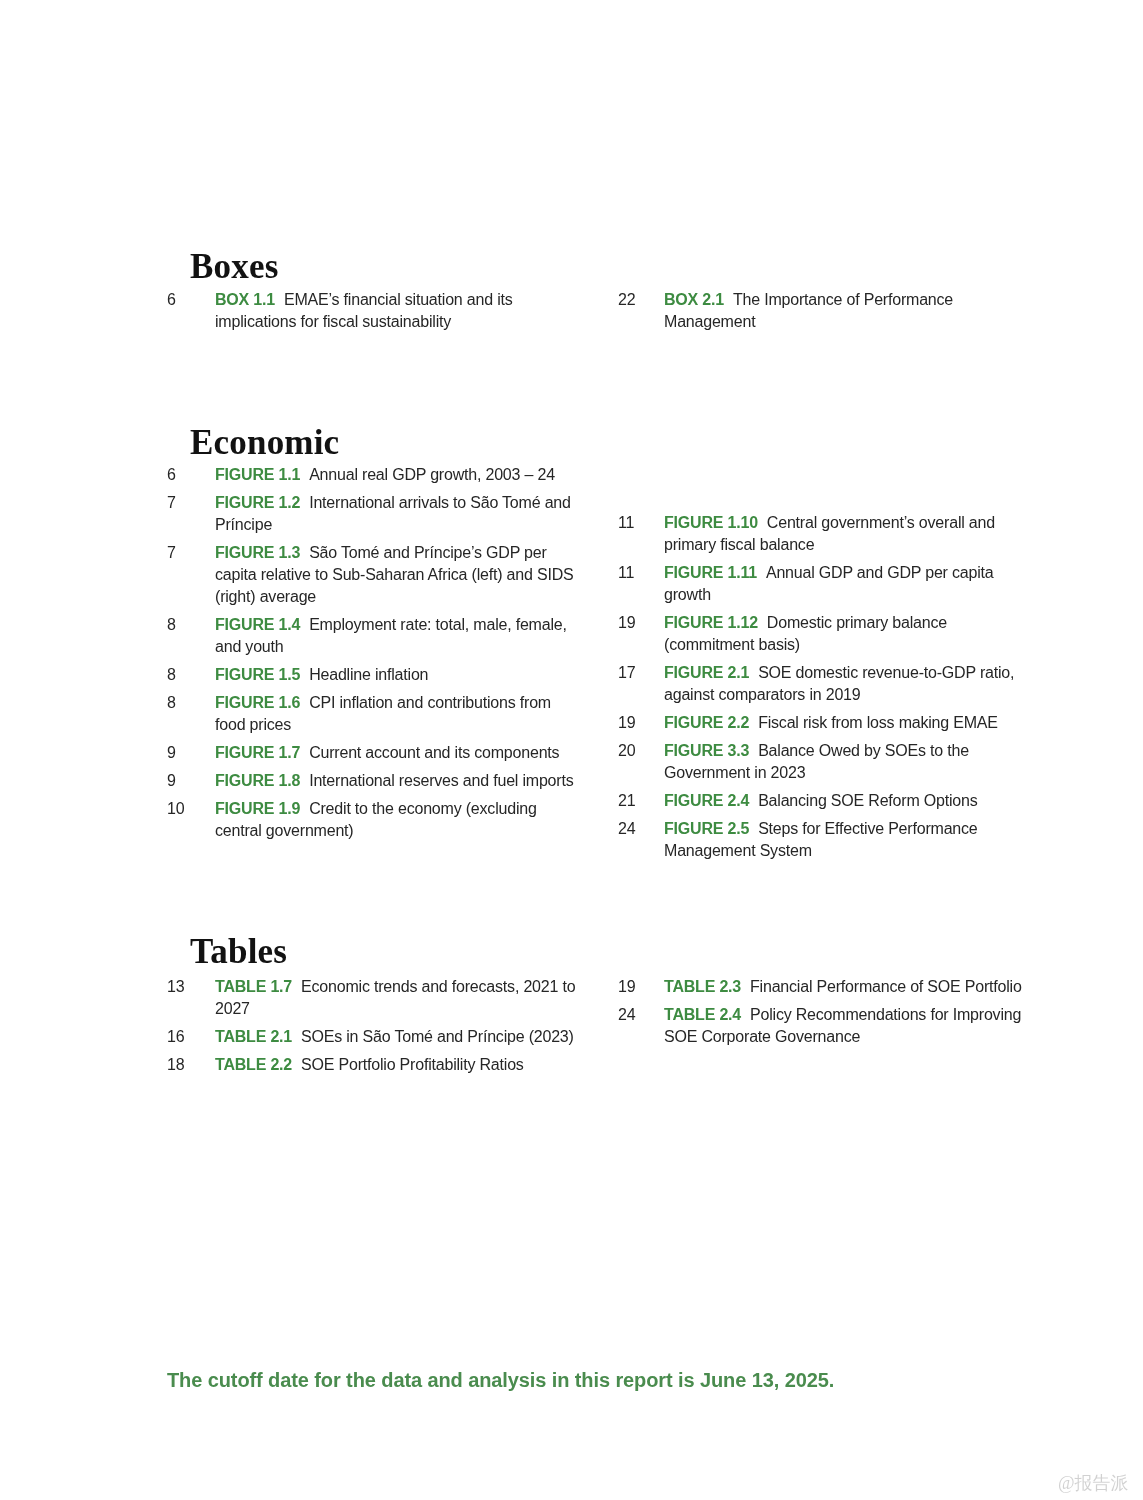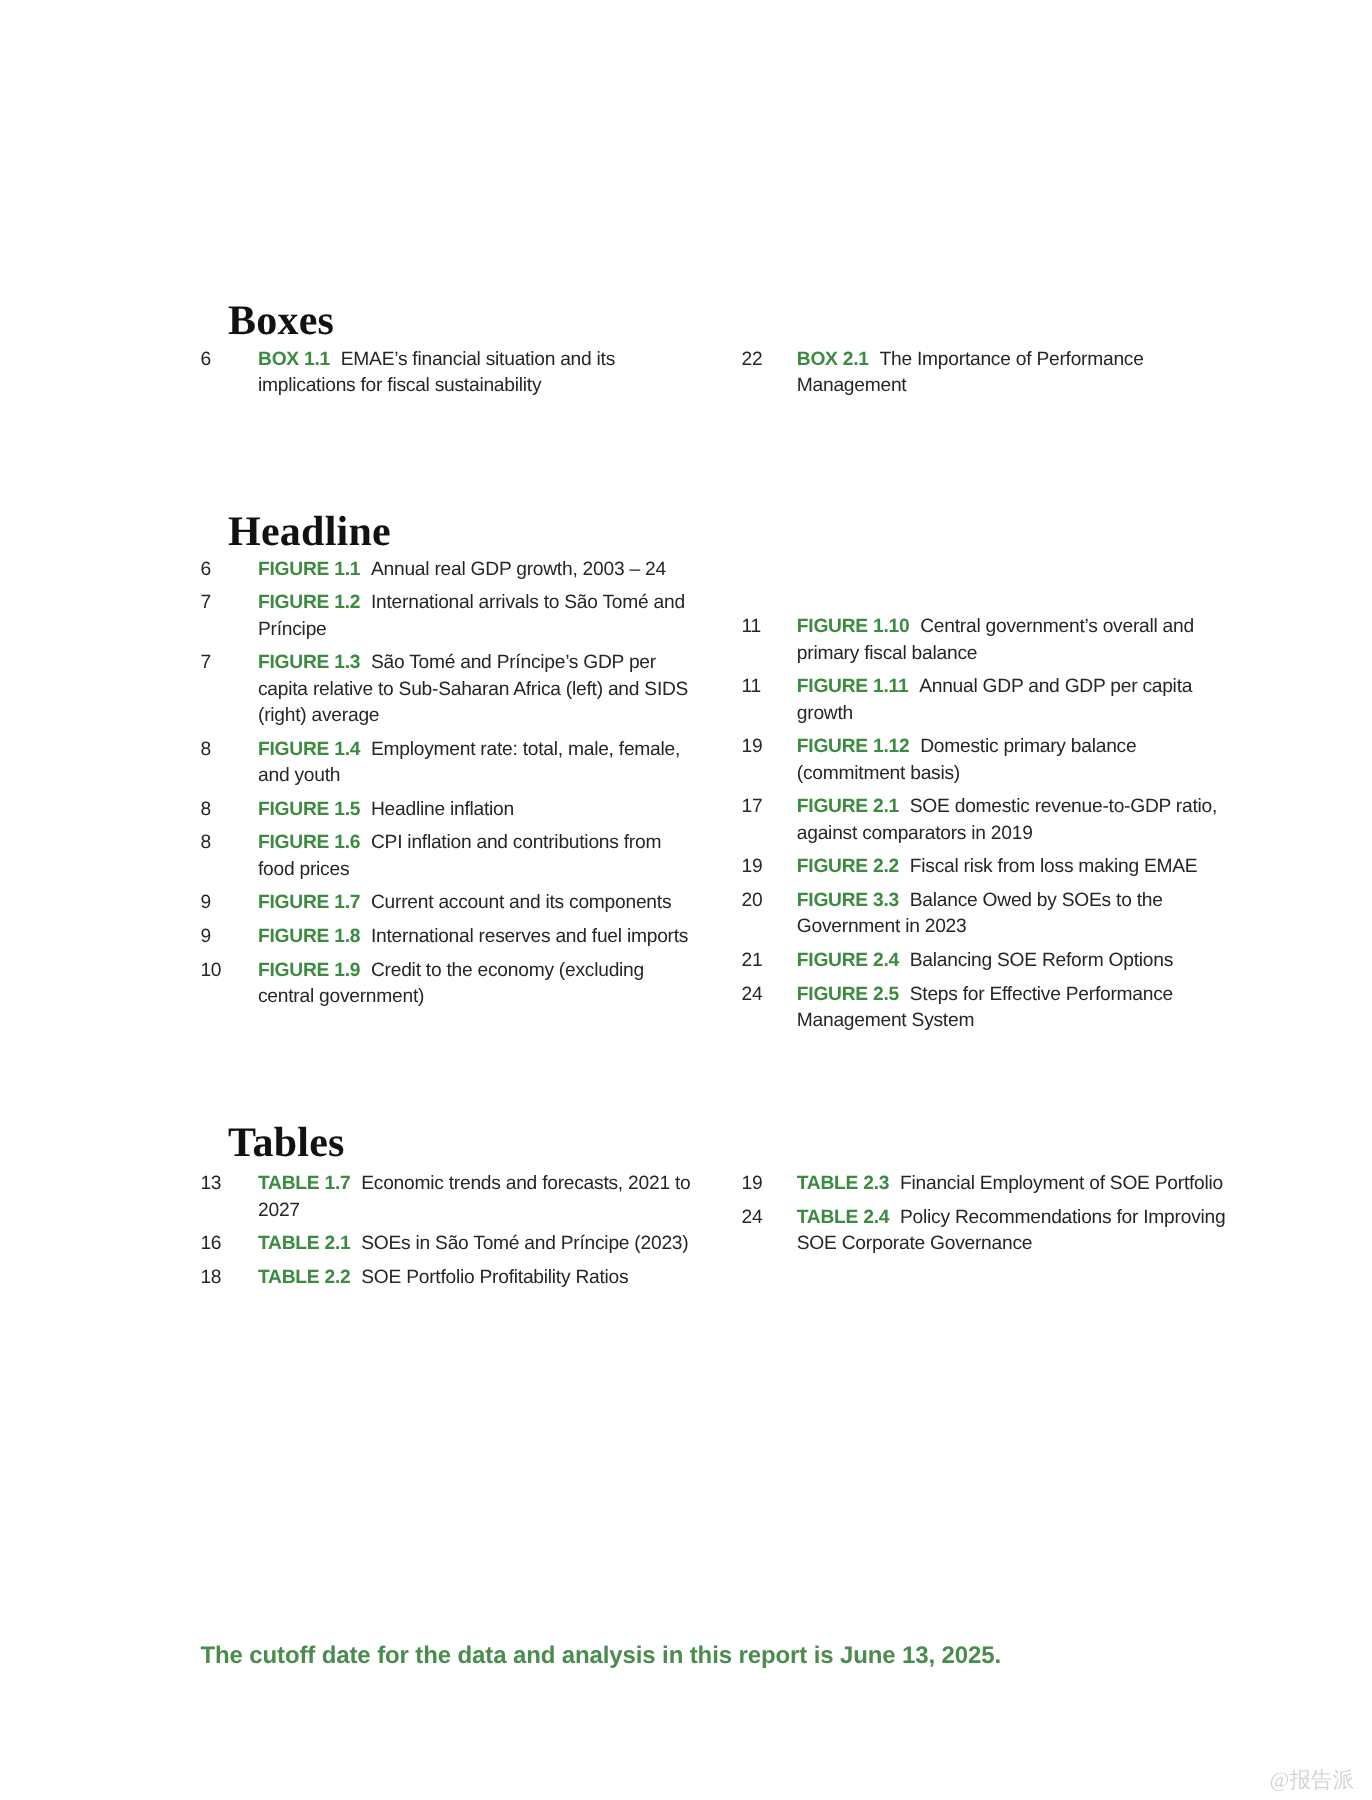--- a/index.html
+++ b/index.html
@@ -82,21 +82,21 @@
     <span class="toc-text"><span class="toc-label">BOX 1.1</span><span>EMAE’s financial situation and its implications for fiscal sustainability</span></span>
   </div>
 </div>
   <div class="toc-col col-right" style="top:289px;">
   <div class="toc-entry">
     <span class="toc-page">22</span>
     <span class="toc-text"><span class="toc-label">BOX 2.1</span><span>The Importance of Performance Management</span></span>
   </div>
 </div>
 
-  <h2 class="section-title" style="top:396px;">Headline</h2>
+  <h2 class="section-title" style="top:396px;">Economic</h2>
   <div class="toc-col col-left" style="top:464px;">
   <div class="toc-entry">
     <span class="toc-page">6</span>
     <span class="toc-text"><span class="toc-label">FIGURE 1.1</span><span>Annual real GDP growth, 2003 – 24</span></span>
   </div>
 
   <div class="toc-entry">
     <span class="toc-page">7</span>
     <span class="toc-text"><span class="toc-label">FIGURE 1.2</span><span>International arrivals to São Tomé and Príncipe</span></span>
   </div>
@@ -191,21 +191,21 @@
   </div>
 
   <div class="toc-entry">
     <span class="toc-page">18</span>
     <span class="toc-text"><span class="toc-label">TABLE 2.2</span><span>SOE Portfolio Profitability Ratios</span></span>
   </div>
 </div>
   <div class="toc-col col-right" style="top:976px;">
   <div class="toc-entry">
     <span class="toc-page">19</span>
-    <span class="toc-text"><span class="toc-label">TABLE 2.3</span><span>Financial Employment of SOE Portfolio</span></span>
+    <span class="toc-text"><span class="toc-label">TABLE 2.3</span><span>Financial Performance of SOE Portfolio</span></span>
   </div>
 
   <div class="toc-entry">
     <span class="toc-page">24</span>
     <span class="toc-text"><span class="toc-label">TABLE 2.4</span><span>Policy Recommendations for Improving SOE Corporate Governance</span></span>
   </div>
 </div>
 
   <div class="footer-note">The cutoff date for the data and analysis in this report is June 13, 2025.</div>
 

